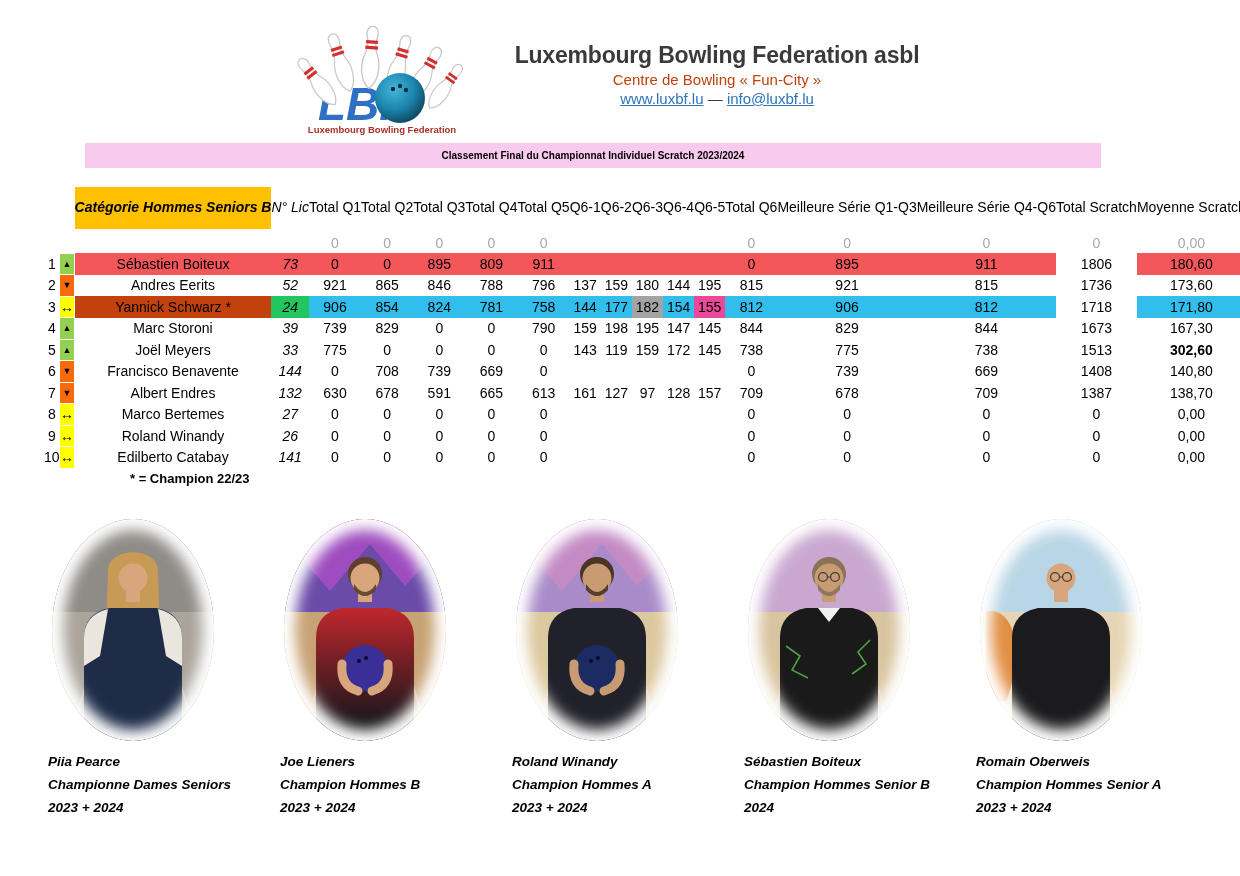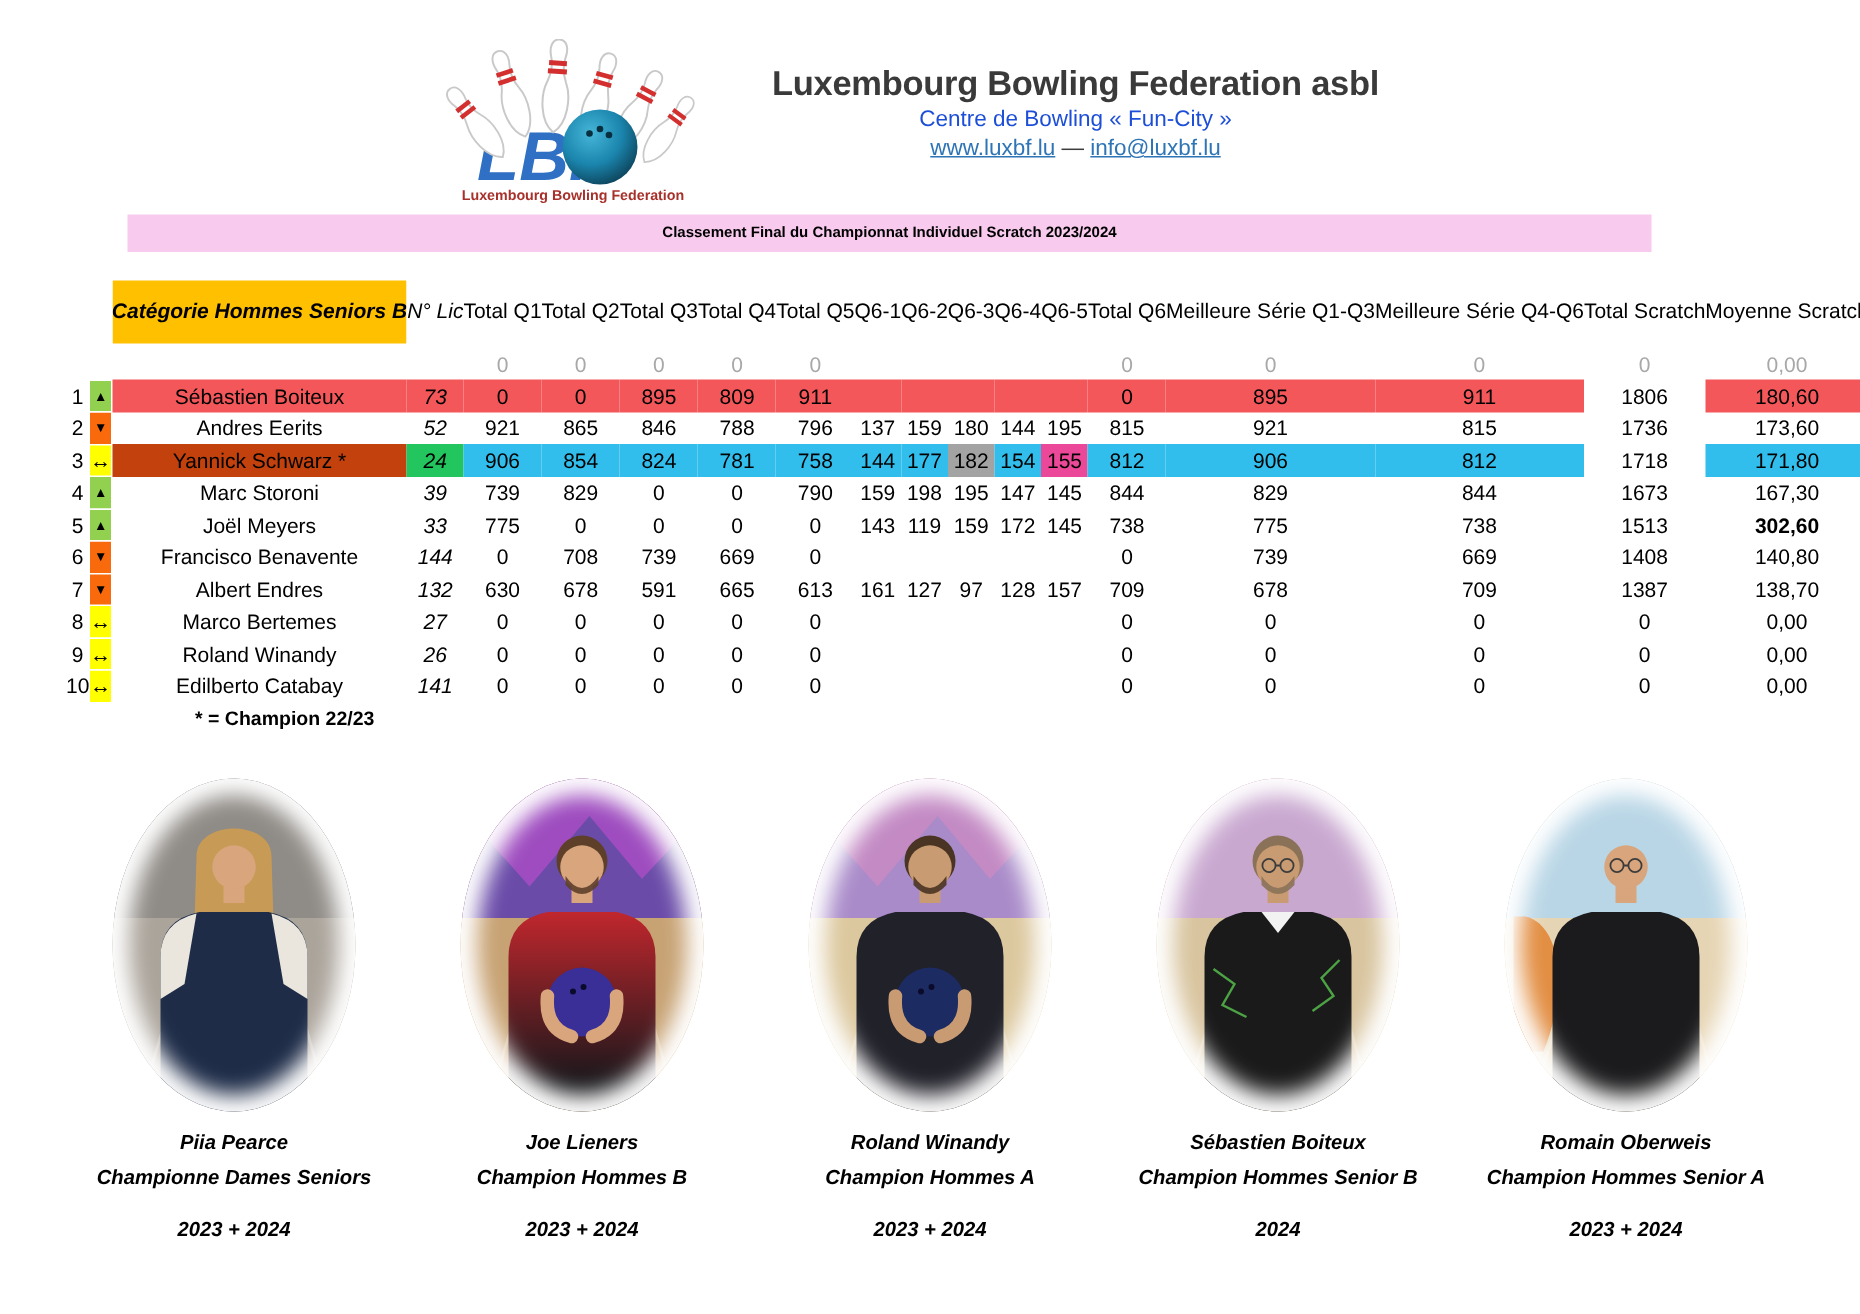--- a/index.html
+++ b/index.html
@@ -4,21 +4,21 @@
 <style>
   html,body{margin:0;padding:0;background:#ffffff;}
   .page{position:relative;width:1240px;height:876px;background:#fff;
         font-family:"Liberation Sans",sans-serif;color:#000;overflow:hidden;}
 
   
   .letterhead{position:absolute;top:26px;left:296px;display:flex;align-items:flex-start;gap:14px;}
   .logo{width:172px;height:110px;flex:0 0 auto;}
   .head-text{width:470px;text-align:center;padding-top:16px;}
   .org-name{font-size:23px;font-weight:bold;color:#3a3a3a;letter-spacing:-0.2px;}
-  .head-line{font-size:15px;color:#1d4ed8;margin-top:2px;}
+  .head-line{font-size:15px;color:#c2410c;margin-top:2px;}
   .head-links{font-size:15px;margin-top:2px;color:#3c3c3c;}
   .head-links a{color:#2E75B6;text-decoration:underline;cursor:pointer;}
 
   
   .banner{position:absolute;top:143px;left:85px;width:1016px;height:25px;
           background:#F8CAEE;display:flex;align-items:center;justify-content:center;
           font-size:10px;font-weight:bold;}
 
   
   .tbl-wrap{position:absolute;top:183px;left:44px;}
@@ -38,25 +38,25 @@
   td.lic{font-style:italic;font-size:13px;}
   td.scr{font-weight:bold;}
   td.scr.plain{font-weight:normal;}
   td.avg.abold{font-weight:bold;}
 
   .footnote{position:absolute;top:471px;left:130px;font-size:13px;font-weight:bold;}
 
   
   .champions{position:absolute;top:516px;left:40px;width:1160px;
              display:flex;justify-content:space-around;align-items:flex-start;}
-  .champ-card{width:216px;display:flex;flex-direction:column;align-items:center;}
+  .champ-card{width:216px;display:flex;flex-direction:column;align-items:flex-start;}
   .champ-photo{width:170px;height:228px;}
   .champ-name{margin-top:10px;font-size:13.5px;font-weight:bold;font-style:italic;}
   .champ-title{margin-top:8px;font-size:13.5px;font-weight:bold;font-style:italic;}
-  .champ-years{margin-top:20px;font-size:13.5px;font-weight:bold;font-style:italic;}
+  .champ-years{margin-top:8px;font-size:13.5px;font-weight:bold;font-style:italic;}
 </style>
 </head>
 <body>
 
 <div class="page">
 
   <div class="letterhead">
     <svg class="logo" viewBox="0 0 172 110">
       <defs>
         <radialGradient id="ballGrad" cx="38%" cy="32%" r="75%">

